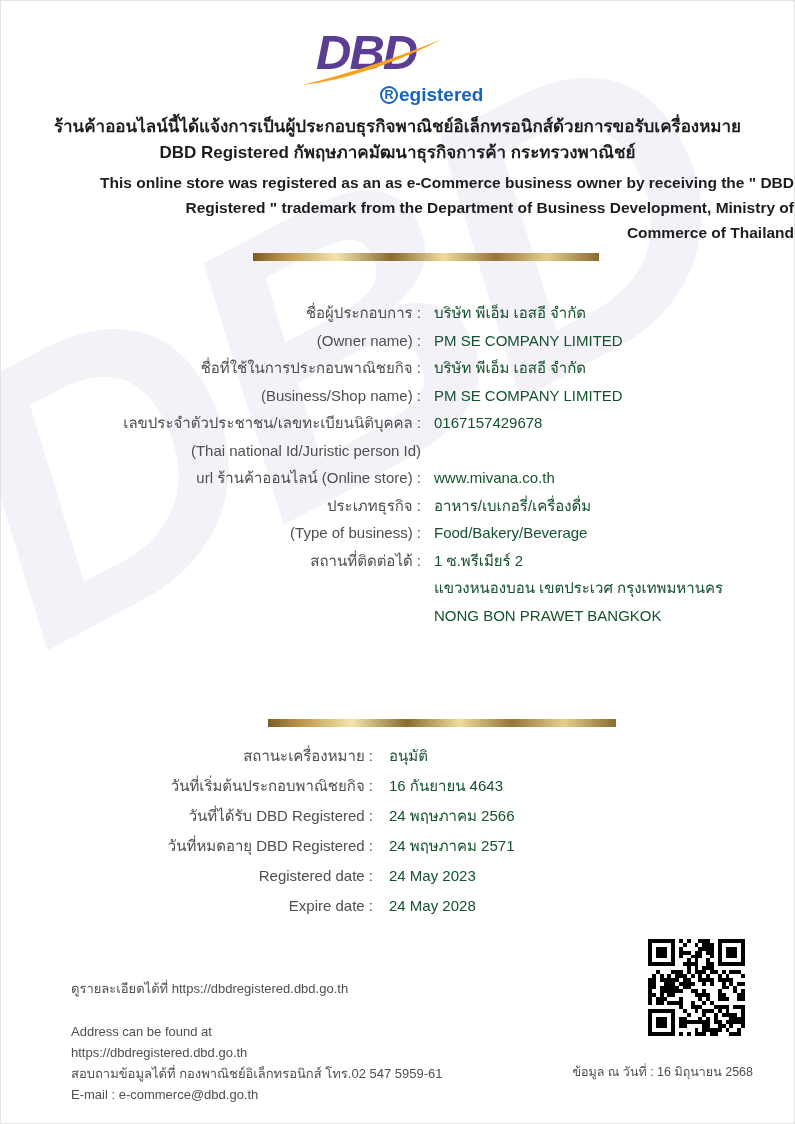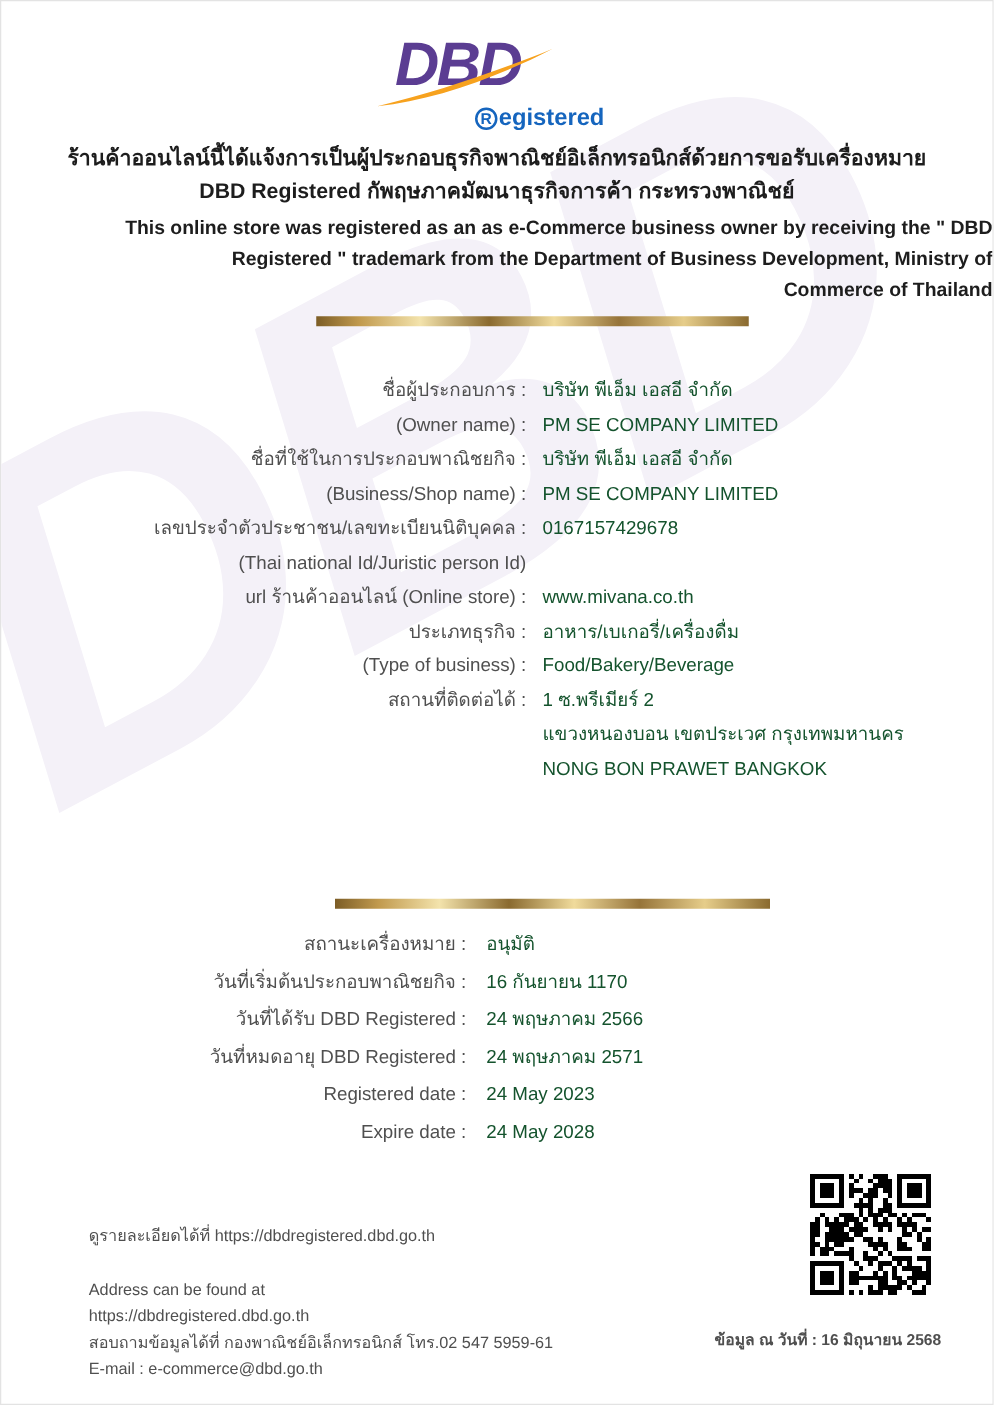--- a/index.html
+++ b/index.html
@@ -64,21 +64,21 @@
   .status .kv-row { grid-template-columns:372px 1fr; column-gap:16px; line-height:30px; }
   .kv-label { text-align:right; color:#4f4f4f; }
   .kv-value { text-align:left; color:#14532d; }
 
   
   .footer-note { position:absolute; top:977px; left:70px; font-size:13px; color:#4f4f4f; }
   .footer-lines { position:absolute; top:1020px; left:70px; font-size:13px; color:#4f4f4f; line-height:21px; }
 
   
   .qr-block { position:absolute; top:938px; left:647px; width:97px; height:97px; }
-  .qr-caption { position:absolute; top:1061px; left:540px; width:212px; text-align:right; font-size:12.5px; color:#4f4f4f;font-weight:bold; }
+  .qr-caption { position:absolute; top:1061px; left:540px; width:212px; text-align:right; font-size:12.5px; color:#4f4f4f; }
 </style>
 </head>
 <body>
 
 <div class="page">
 
   <div class="watermark">DBD</div>
 
   <div class="content">
 
@@ -178,21 +178,21 @@
 
     <div class="status">
 
         <div class="kv-row">
           <div class="kv-label">สถานะเครื่องหมาย :</div>
           <div class="kv-value">อนุมัติ</div>
         </div>
 
         <div class="kv-row">
           <div class="kv-label">วันที่เริ่มต้นประกอบพาณิชยกิจ :</div>
-          <div class="kv-value">16 กันยายน 1170</div>
+          <div class="kv-value">16 กันยายน 4643</div>
         </div>
 
         <div class="kv-row">
           <div class="kv-label">วันที่ได้รับ DBD Registered :</div>
           <div class="kv-value">24 พฤษภาคม 2566</div>
         </div>
 
         <div class="kv-row">
           <div class="kv-label">วันที่หมดอายุ DBD Registered :</div>
           <div class="kv-value">24 พฤษภาคม 2571</div>

